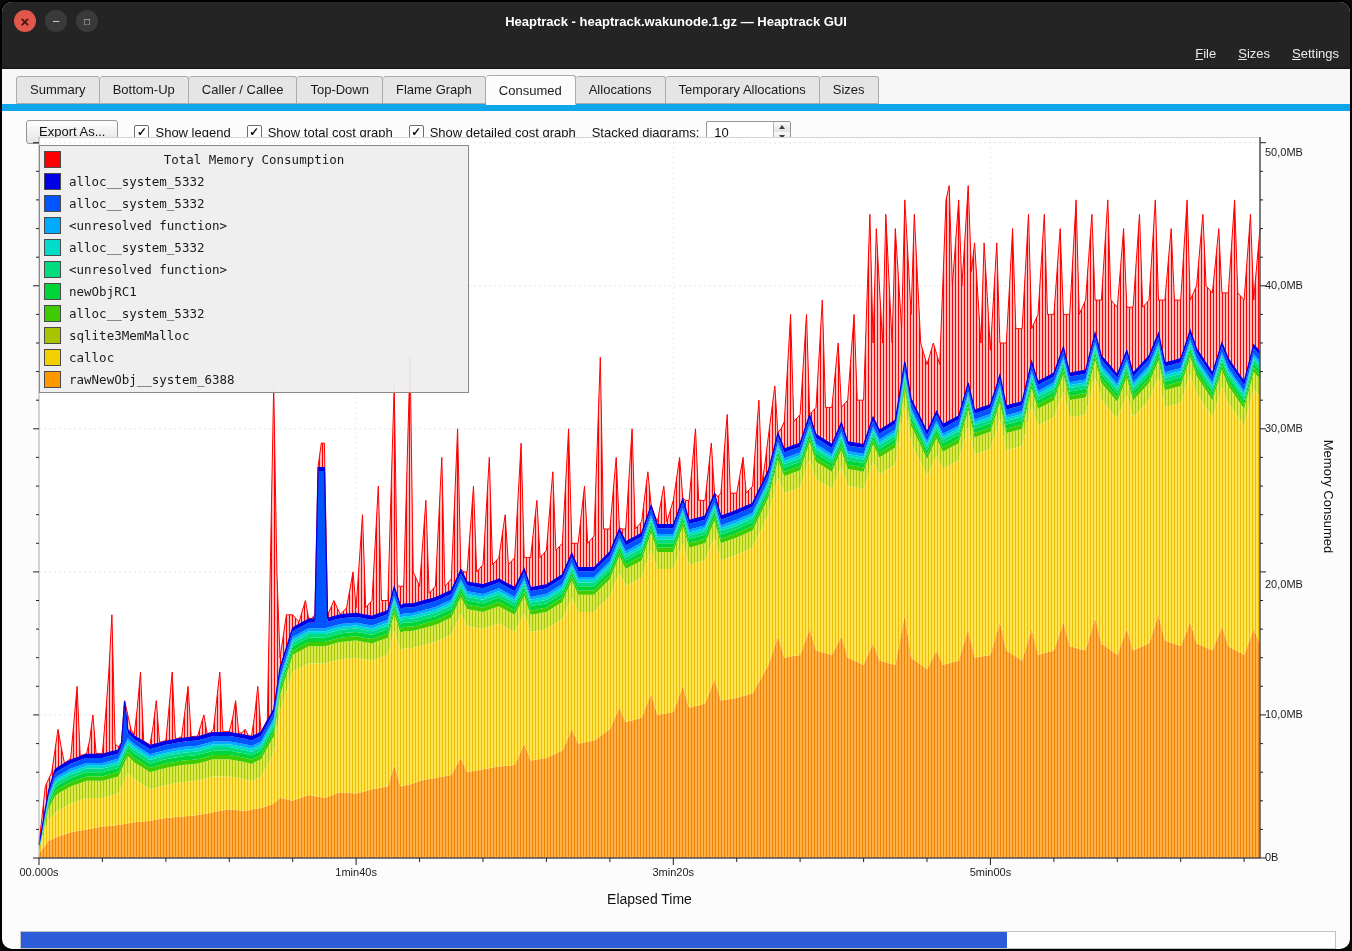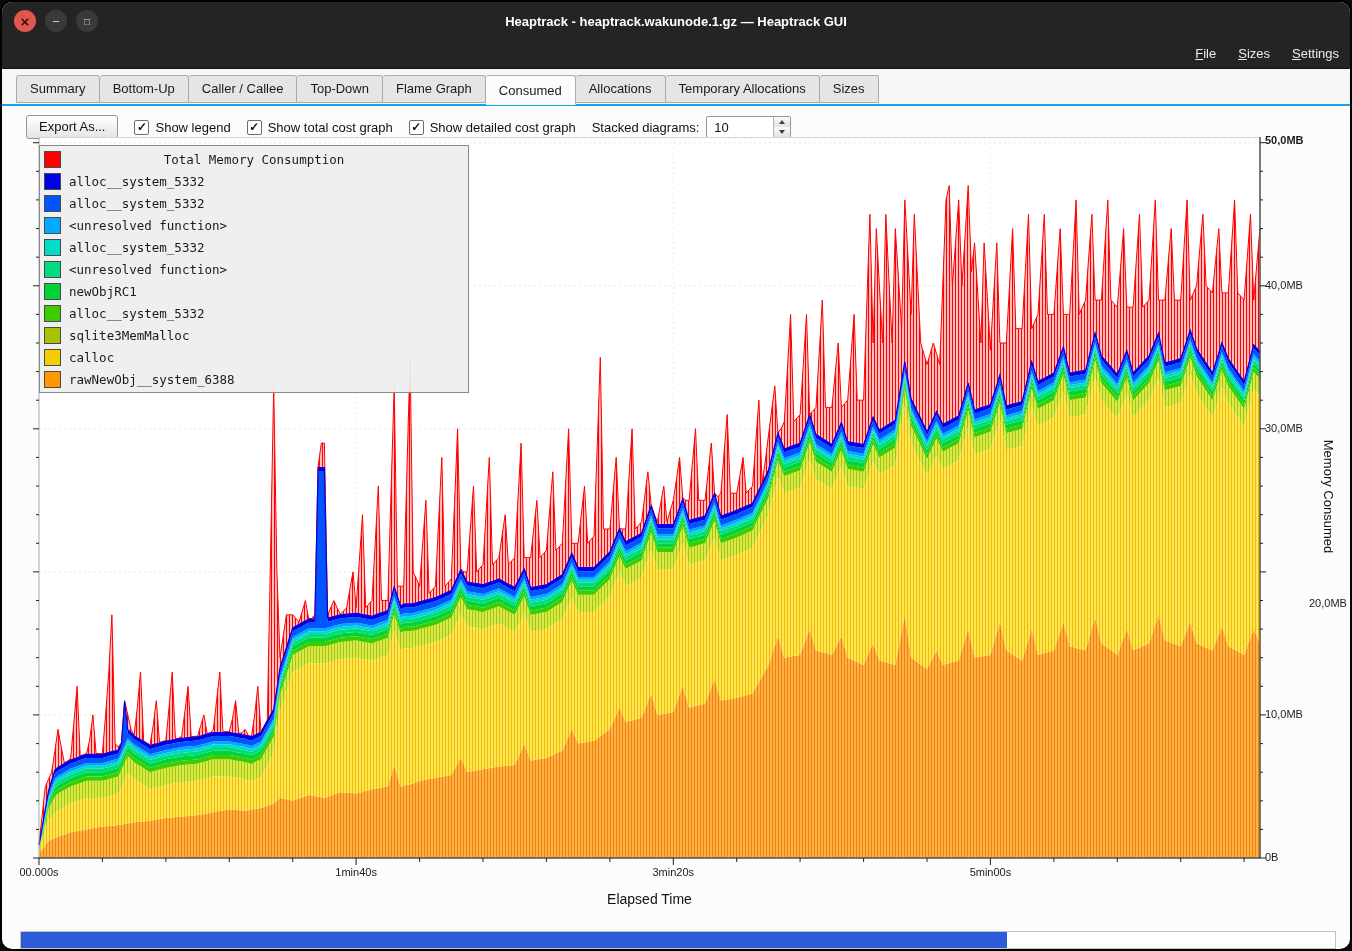--- a/index.html
+++ b/index.html
@@ -13,21 +13,21 @@
   .wbtn{width:22px;height:22px;border-radius:50%;display:flex;align-items:center;justify-content:center;
         font-size:13px;cursor:pointer;user-select:none;}
   .wbtn.close{background:#e2574c;color:#38100c;font-size:15px;font-weight:bold;}
   .wbtn.minimize,.wbtn.maximize{background:#3a3a3a;color:#d4d4d4;}
   .wbtn.maximize{font-size:10px;}
   
   .menubar{height:28px;background:#242424;display:flex;align-items:stretch;padding-left:10px;border-bottom:1px solid #141414;justify-content:flex-end;}
   .menu-item{color:#ebebeb;font-size:13px;padding:0 11px;display:inline-block;line-height:28px;cursor:pointer;}
   .menu-item::first-letter{text-decoration:underline;}
   
-  .tab-strip{display:flex;align-items:flex-start;padding:6px 0 0 14px;border-bottom:2px solid #0ea5e9;background:#f7f7f7;}
+  .tab-strip{display:flex;align-items:center;padding:6px 0 0 14px;border-bottom:7px solid #0ea5e9;background:#f7f7f7;}
   .tab{font-size:13px;color:#1a1a1a;padding:5px 13px 6px;background:#e5e5e5;border:1px solid #ababab;
        border-left-width:0;border-top-left-radius:3px;border-top-right-radius:3px;cursor:pointer;white-space:nowrap;}
   .tab:first-child{border-left-width:1px;}
   .tab.active{background:#fcfcfc;border-bottom:1px solid #fcfcfc;margin-bottom:-1px;padding-top:7px;}
   
   .toolbar{display:flex;align-items:center;padding:9px 24px;gap:16px;background:#fcfcfc;}
   .btn{font-size:13px;padding:3px 12px 4px;border:1px solid #969696;border-radius:3px;
        background:linear-gradient(#ffffff,#e4e4e4);color:#111;cursor:pointer;}
   .check-container{display:flex;align-items:flex-start;gap:16px;}
   .check-group{display:flex;align-items:center;gap:6px;font-size:13px;color:#111;cursor:pointer;}
@@ -289,23 +289,23 @@
           </div>
         </div>
     </div>
     <div class="axis-title-x">Elapsed Time</div>
     <div class="axis-title-y">Memory Consumed</div>
     <div class="progress-track">
       <div class="progress-fill" id="progress-fill" style="width: 75%; background: rgb(45, 92, 216);"></div>
     </div>
   <div class="ytick-label" style="top: 849px;">0B</div>
       <div class="ytick-label" style="top: 706px;">10,0MB</div>
-      <div class="ytick-label" style="top: 595px; margin-left: 44px;">20,0MB</div>
+      <div class="ytick-label" style="top: 576px;">20,0MB</div>
       <div class="ytick-label" style="top: 419.833px;">30,0MB</div>
       <div class="ytick-label" style="top: 276.778px;">40,0MB</div>
-      <div class="ytick-label" style="top: 132px; font-weight: bold;">50,0MB</div>
+      <div class="ytick-label" style="top: 144px;">50,0MB</div>
       <div class="xtick-label" style="left: -5px;">00.000s</div>
       <div class="xtick-label" style="left: 312.143px;">1min40s</div>
       <div class="xtick-label" style="left: 629.286px;">3min20s</div>
       <div class="xtick-label" style="left: 946.429px;">5min00s</div>
     </div>
 
 </div>
 
 </body></html>

